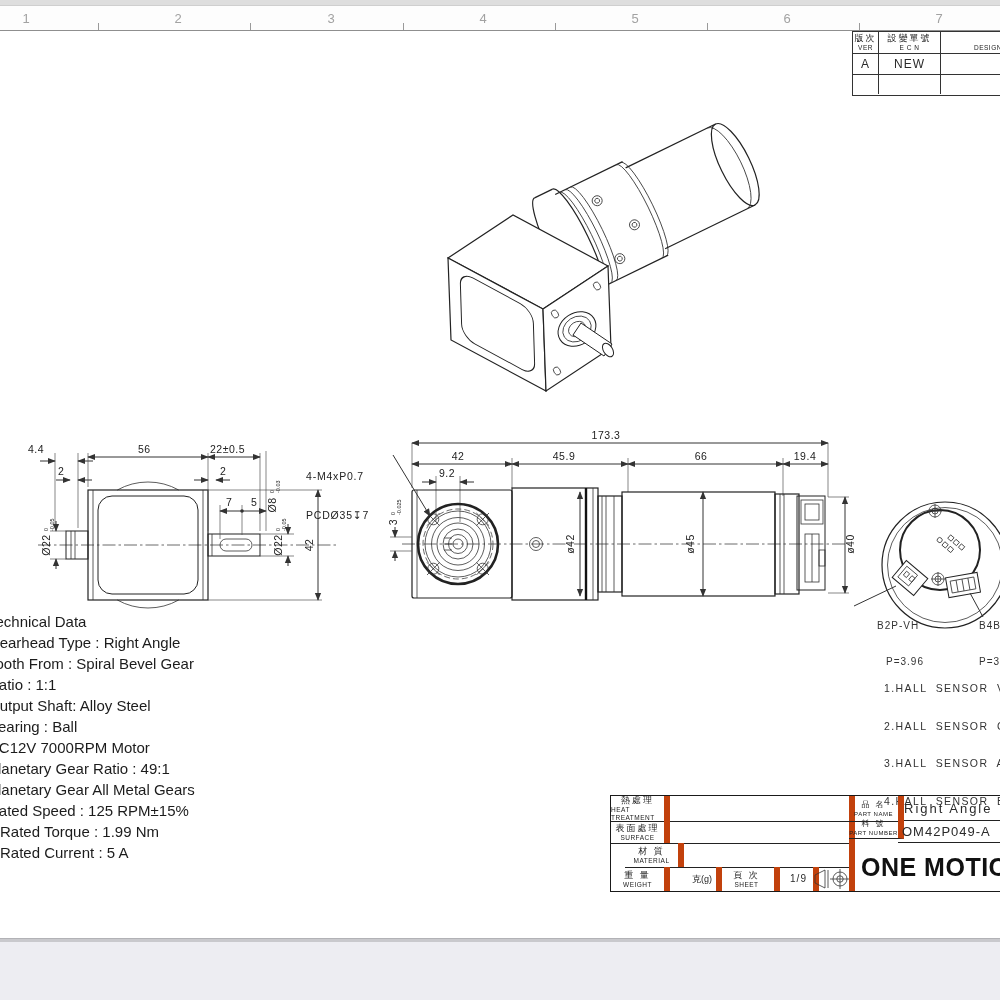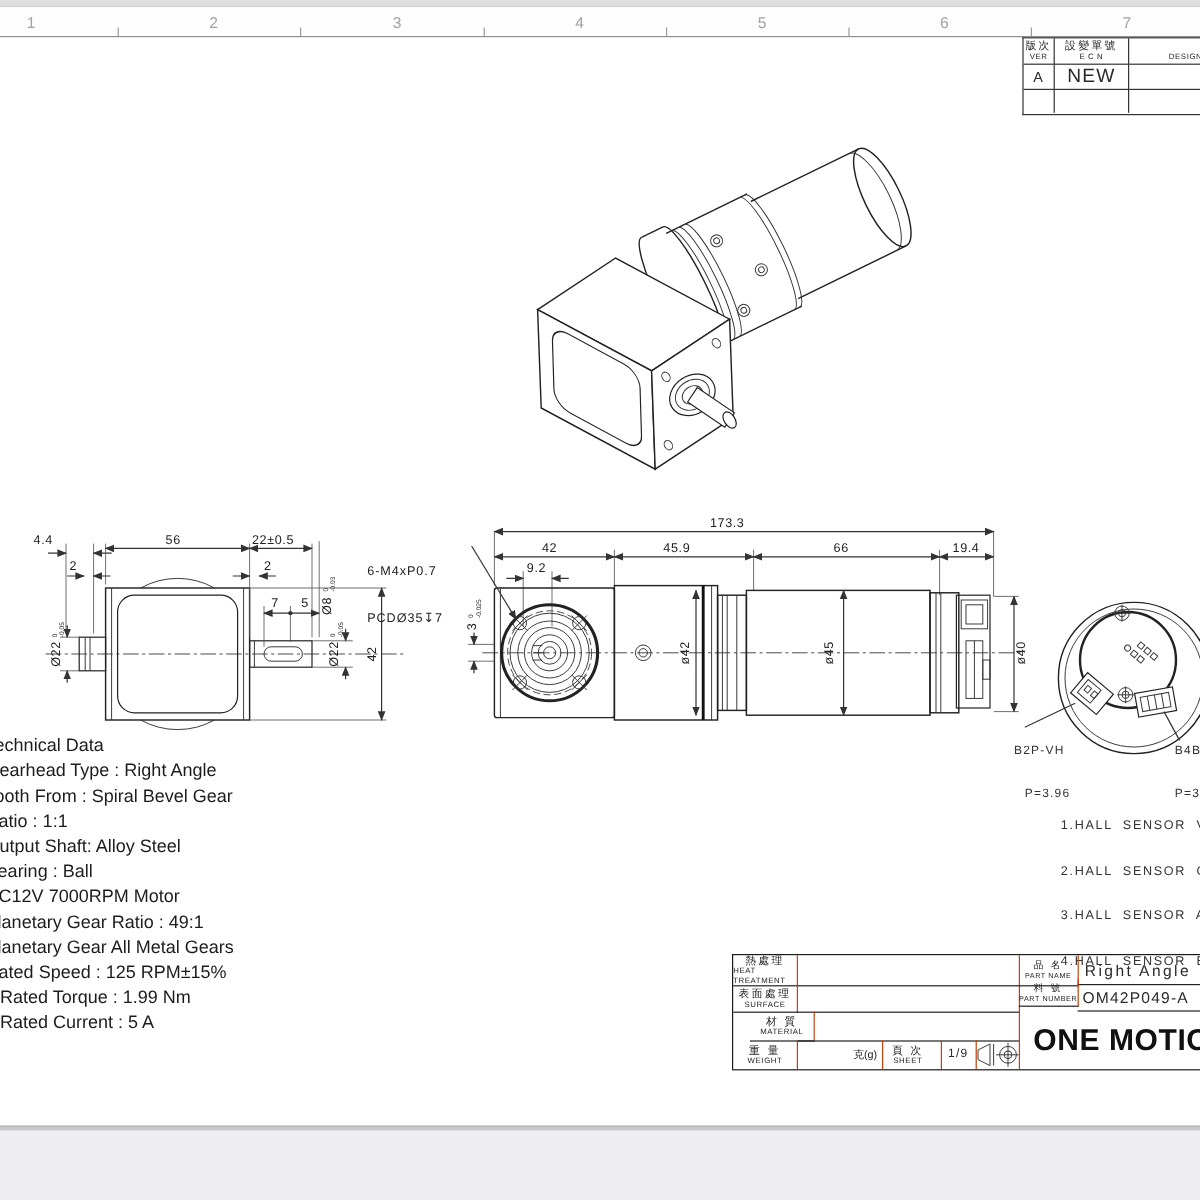--- a/index.html
+++ b/index.html
@@ -32,21 +32,21 @@
   
   .tech{left:-12px;top:611px;font-size:15px;line-height:21px;color:#1c1c1c;white-space:nowrap}
   .tech .indent{padding-left:12px}
   
   .hall{left:884px;top:657px;font-size:10.5px;line-height:12.5px;letter-spacing:1.4px;
         white-space:pre;color:#333}
   
   .connlab{font-size:10px;letter-spacing:1px;color:#333;line-height:12px;white-space:pre}
   
   .tb{left:610px;top:795px;width:392px;height:95px;border:1.3px solid #1a1a1a}
-  .tb .cell{position:absolute;border-right:1px solid #c2410c;border-bottom:1px solid #222;overflow:hidden}
+  .tb .cell{position:absolute;border-right:6px solid #c2410c;border-bottom:1px solid #222;overflow:hidden}
   .tb .nb{border-bottom:none}
   .tb .nr{border-right:none}
   .lblcell{display:flex;flex-direction:column;justify-content:center;align-items:center}
   .note-txt{font-size:10.5px;letter-spacing:.8px;line-height:13px;color:#222;white-space:pre}
   .bottom-line{left:0;top:938px;width:1000px;height:4px;background:#c9c9cd;border-top:1px solid #b2b2b6}
   .bottom-bar{left:0;top:942px;width:1000px;height:58px;background:#ededf2}
 </style>
 </head>
 <body>
 
@@ -74,21 +74,21 @@
     <div class="en">VER</div>
   </div>
   <div class="cell lblcell" style="left:26px;top:0;width:61px;height:21px">
     <div class="zh">設變單號</div>
     <div class="en">E C N</div>
   </div>
   <div class="cell" style="left:88px;top:0;width:64px;height:21px;border-right:none">
     <div class="en" style="position:absolute;left:33px;bottom:1px;white-space:nowrap">DESIGN</div>
   </div>
   <div class="cell cad" style="left:0;top:22px;width:25px;height:20px;font-size:12px;line-height:20px">A</div>
-  <div class="cell cad" style="left:26px;top:22px;width:61px;height:20px;font-size:16px;line-height:20px">NEW</div>
+  <div class="cell cad" style="left:26px;top:22px;width:61px;height:20px;font-size:12px;line-height:20px">NEW</div>
   <div class="cell" style="left:88px;top:22px;width:64px;height:20px;border-right:none"></div>
   <div class="cell" style="left:0;top:43px;width:25px;height:19px;border-bottom:none"></div>
   <div class="cell" style="left:26px;top:43px;width:61px;height:19px;border-bottom:none"></div>
 </div>
 
 <svg class="abs" style="left:428px;top:103px" width="380" height="330" viewBox="0 0 380 330">
 
   <g transform="translate(132,147) rotate(-26)">
 
     <path class="ol" d="M 0 -58 A 11 58 0 0 0 0 58"></path>
@@ -337,21 +337,21 @@
     <line class="ext" x1="440" y1="67" x2="461" y2="67"></line>
     <line class="ext" x1="440" y1="163" x2="461" y2="163"></line>
     <line class="dl" x1="457" y1="67" x2="457" y2="163" marker-start="url(#aM)" marker-end="url(#aM)"></line>
     <g transform="translate(466,114) rotate(-90)">
       <text class="dimt" text-anchor="middle">ø40</text>
     </g>
   </g>
 </svg>
 
 <div class="abs note-txt" style="left:306px;top:444px">
-  <div>6-M4xP0.7</div>
+  <div>4-M4xP0.7</div>
   <div>PCDØ35↧7</div>
 </div>
 
 <svg class="abs" style="left:840px;top:478px" width="160" height="172" viewBox="0 0 160 172">
   <g>
     <circle class="ol" cx="105" cy="87" r="63"></circle>
     <circle class="thin" cx="105" cy="87" r="57.5"></circle>
     <circle cx="100" cy="72" r="40" fill="none" stroke="#222" stroke-width="2"></circle>
   </g>
   <g>
@@ -382,21 +382,21 @@
     <rect class="thin" x="-2" y="-7" width="4.5" height="4.5"></rect>
     <rect class="thin" x="5" y="-7" width="4.5" height="4.5"></rect>
     <rect class="thin" x="-9" y="2" width="4.5" height="4.5"></rect>
     <rect class="thin" x="-2" y="2" width="4.5" height="4.5"></rect>
     <circle class="thin" cx="-14" cy="4" r="2.5"></circle>
   </g>
   <line class="dl" x1="56" y1="108" x2="14" y2="128"></line>
   <line class="dl" x1="130" y1="115" x2="143" y2="139"></line>
 </svg>
 
-<div class="abs connlab" style="left:845px;top:596px">
+<div class="abs connlab" style="left:877px;top:596px">
   <div>B2P-VH</div>
   <div style="padding-left:9px">P=3.96</div>
 </div>
 <div class="abs connlab" style="left:979px;top:596px">
   <div>B4B</div>
   <div>P=3</div>
 </div>
 
 <div class="abs hall">
   <div>1.HALL  SENSOR  Vcc</div>
@@ -433,22 +433,22 @@
   <div class="cell" style="left:53px;top:25px;width:185px;height:22px"></div>
   <div class="cell lblcell" style="left:14px;top:47px;width:53px;height:24px">
     <div class="zh">材  質</div>
     <div class="en">MATERIAL</div>
   </div>
   <div class="cell" style="left:53px;top:47px;width:185px;height:24px"></div>
   <div class="cell lblcell nb" style="left:0;top:71px;width:53px;height:24px">
     <div class="zh">重  量</div>
     <div class="en">WEIGHT</div>
   </div>
-  <div class="cell nb" style="left:60px;top:71px;width:65px;height:24px;font-size:9px;display:flex;align-items:center;justify-content:flex-end;padding-right:4px;box-sizing:border-box">克(g)</div>
-  <div class="cell lblcell nb" style="left:118px;top:71px;width:55px;height:24px">
+  <div class="cell nb" style="left:46px;top:71px;width:65px;height:24px;font-size:9px;display:flex;align-items:center;justify-content:flex-end;padding-right:4px;box-sizing:border-box">克(g)</div>
+  <div class="cell lblcell nb" style="left:108px;top:71px;width:55px;height:24px">
     <div class="zh">頁  次</div>
     <div class="en">SHEET</div>
   </div>
   <div class="cell nb cad" style="left:173px;top:71px;width:29px;height:24px;font-size:10px;line-height:24px;text-align:center">1/9</div>
   <div class="cell nb" style="left:202px;top:71px;width:36px;height:24px">
     <svg width="36" height="24" viewBox="0 0 36 24">
       <polygon class="thin" points="2,8 12,3 12,21 2,16"></polygon>
       <line class="thin" x1="15" y1="3" x2="15" y2="21"></line>
       <circle class="thin" cx="27" cy="12" r="7"></circle>
       <circle class="thin" cx="27" cy="12" r="3.2"></circle>

